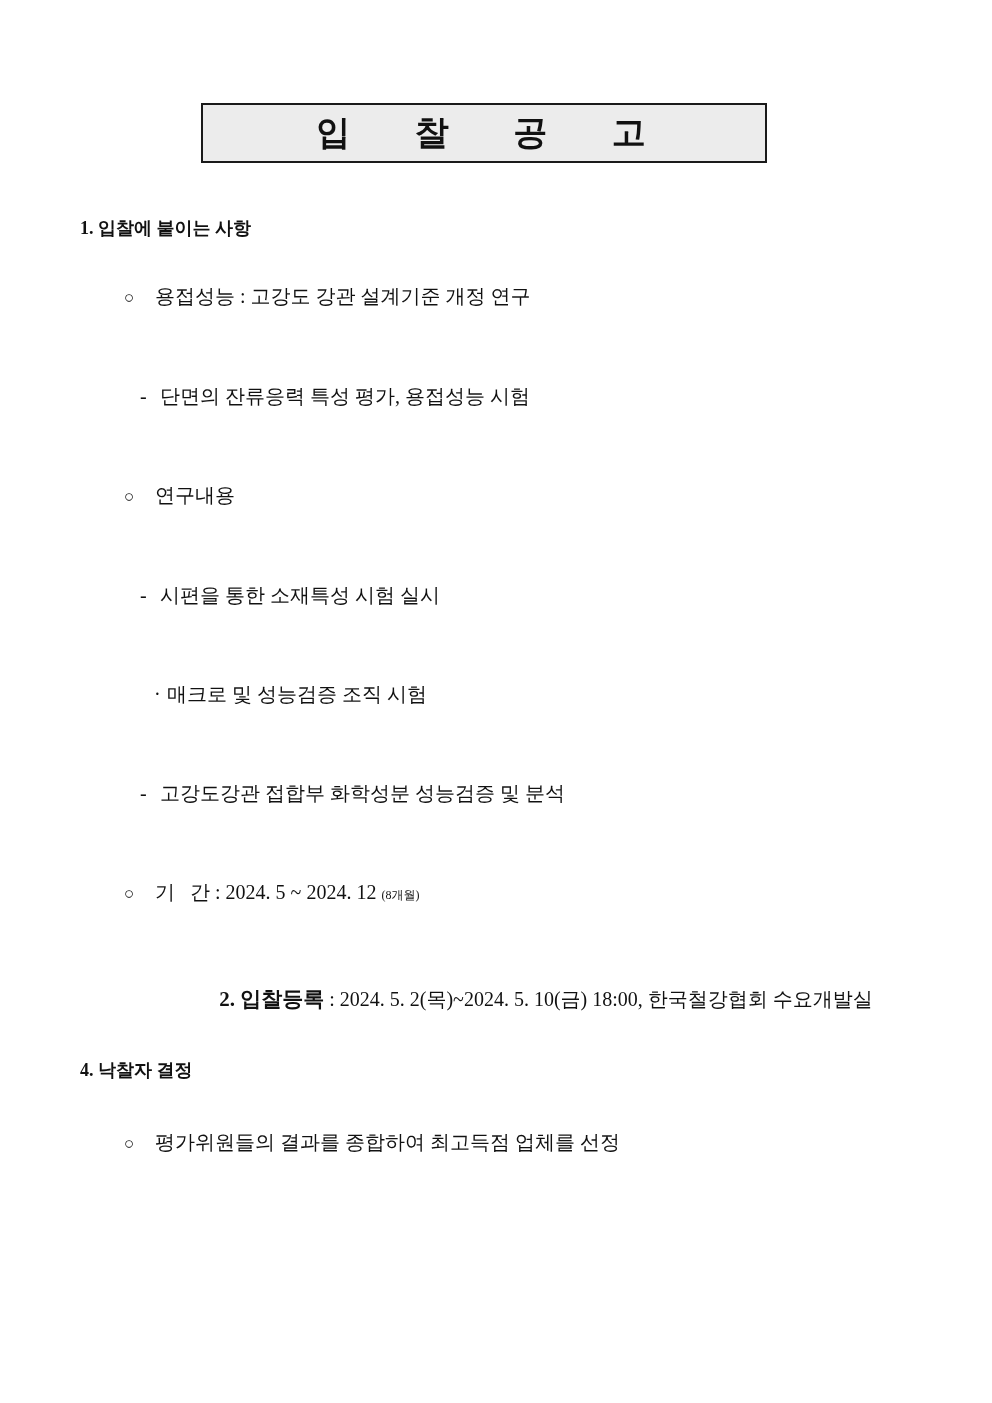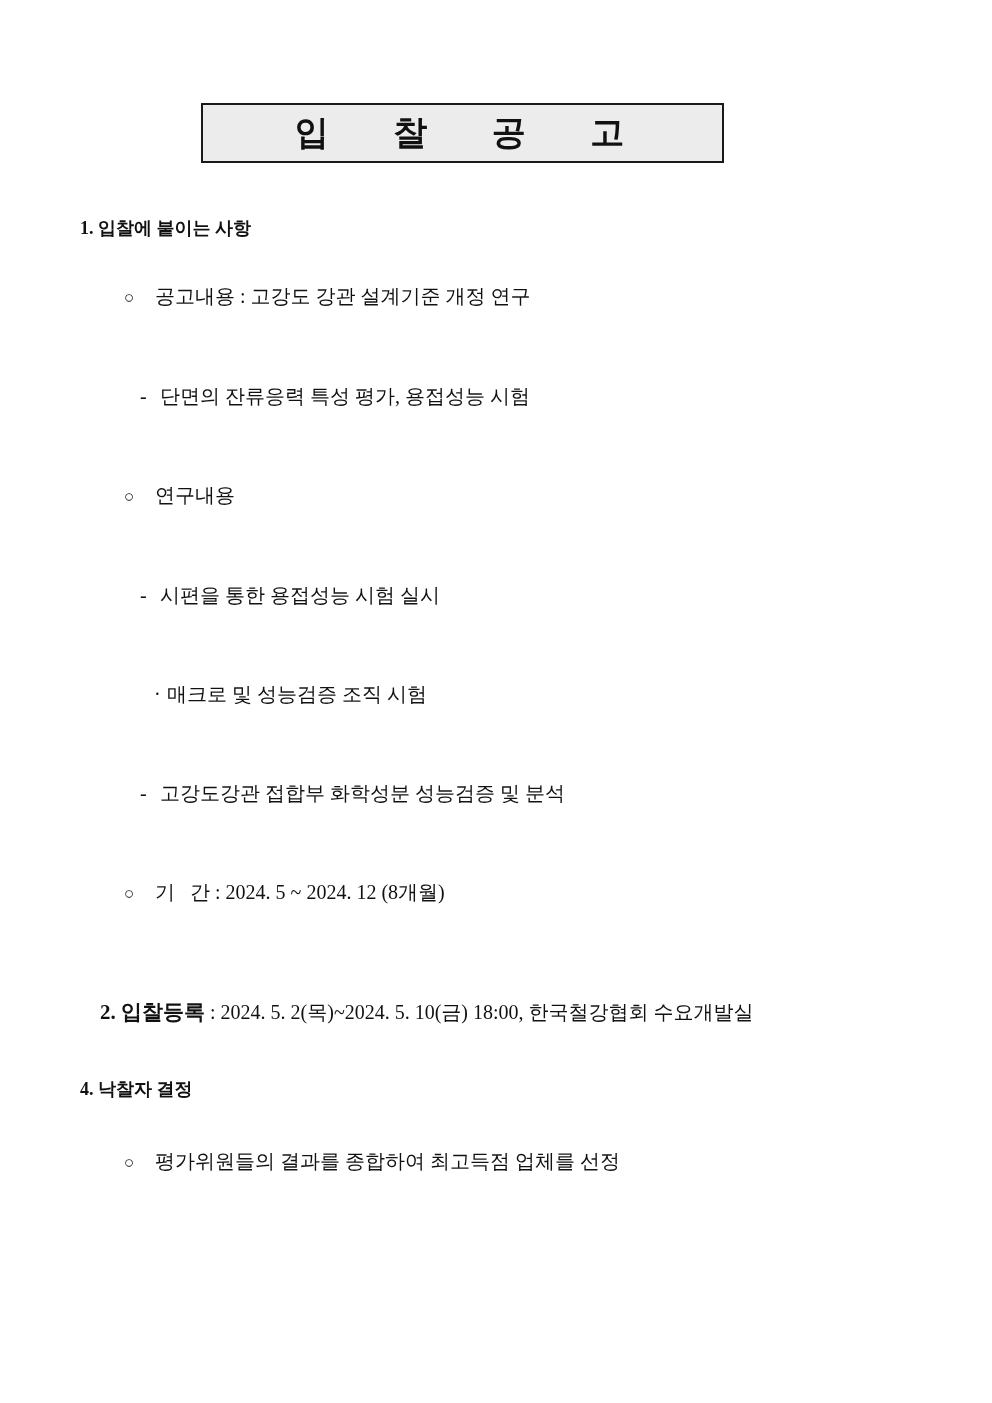--- a/index.html
+++ b/index.html
@@ -14,21 +14,21 @@
     background: #ffffff;
     color: #111111;
     font-family: "Liberation Serif", "DejaVu Serif", serif;
     font-size: 20px;
     overflow: hidden;
   }
   
   .titlebox {
     box-sizing: border-box;
     margin: 103px 0 0 201px;
-    width: 523px;
+    width: 566px;
     height: 60px;
     background: #ececec;
     border: 2px solid #1a1a1a;
     display: flex;
     align-items: center;
     justify-content: center;
   }
   .titlebox .title-text {
     font-size: 34px;
     font-weight: bold;
@@ -51,59 +51,60 @@
   .lvl-circle { margin-left: 94px; }
   .lvl-dash   { margin-left: 110px; }
   .lvl-dot    { margin-left: 124px; }
   .marker {
     display: inline-block;
   }
   .lvl-circle > .marker { width: 31px; font-size: 17px; }
   .lvl-dash   > .marker { width: 20px; }
   .lvl-dot    > .marker { width: 13px; }
   .txt { white-space: pre; }
-  .small { font-size: 20px; }
+  .small { font-size: 12px; }
   
   .secline {
     margin-left: 80px;
-    line-height: 34px;
+    line-height: 24px;
     white-space: pre;
+    text-align: center;
   }
   .secline .seclabel { font-weight: bold; font-size: 21px; }
   
   .block-s1-head { margin-top: 52px; }
   .block-s1      { margin-top: 6px; }
   .block-s2      { margin-top: 18px; }
   .block-s3      { margin-top: 14px; }
-  .block-s4-head { margin-top: 13px; }
+  .block-s4-head { margin-top: 22px; }
   .block-s4      { margin-top: 11px; }
   .block-s4 .line { line-height: 32px; }
 </style>
 </head>
 <body>
 
 <div class="page">
 
   <div class="titlebox">
     <span class="title-text">입 찰 공 고</span>
   </div>
 
   <div class="heading block-s1-head">1. 입찰에 붙이는 사항</div>
   <div class="block-s1">
     <div class="line lvl-circle">
-      <span class="marker">○</span><span class="txt">공고내용 : 고강도 강관 설계기준 개정 연구</span>
+      <span class="marker">○</span><span class="txt">용접성능 : 고강도 강관 설계기준 개정 연구</span>
     </div>
     <div class="line lvl-dash">
       <span class="marker">-</span><span class="txt">단면의 잔류응력 특성 평가, 용접성능 시험</span>
     </div>
     <div class="line lvl-circle">
       <span class="marker">○</span><span class="txt">연구내용</span>
     </div>
     <div class="line lvl-dash">
-      <span class="marker">-</span><span class="txt">시편을 통한 용접성능 시험 실시</span>
+      <span class="marker">-</span><span class="txt">시편을 통한 소재특성 시험 실시</span>
     </div>
     <div class="line lvl-dot">
       <span class="marker">·</span><span class="txt">매크로 및 성능검증 조직 시험</span>
     </div>
     <div class="line lvl-dash">
       <span class="marker">-</span><span class="txt">고강도강관 접합부 화학성분 성능검증 및 분석</span>
     </div>
     <div class="line lvl-circle">
       <span class="marker">○</span><span class="txt">기   간 : 2024. 5 ~ 2024. 12 </span><span class="small">(8개월)</span>
     </div>

